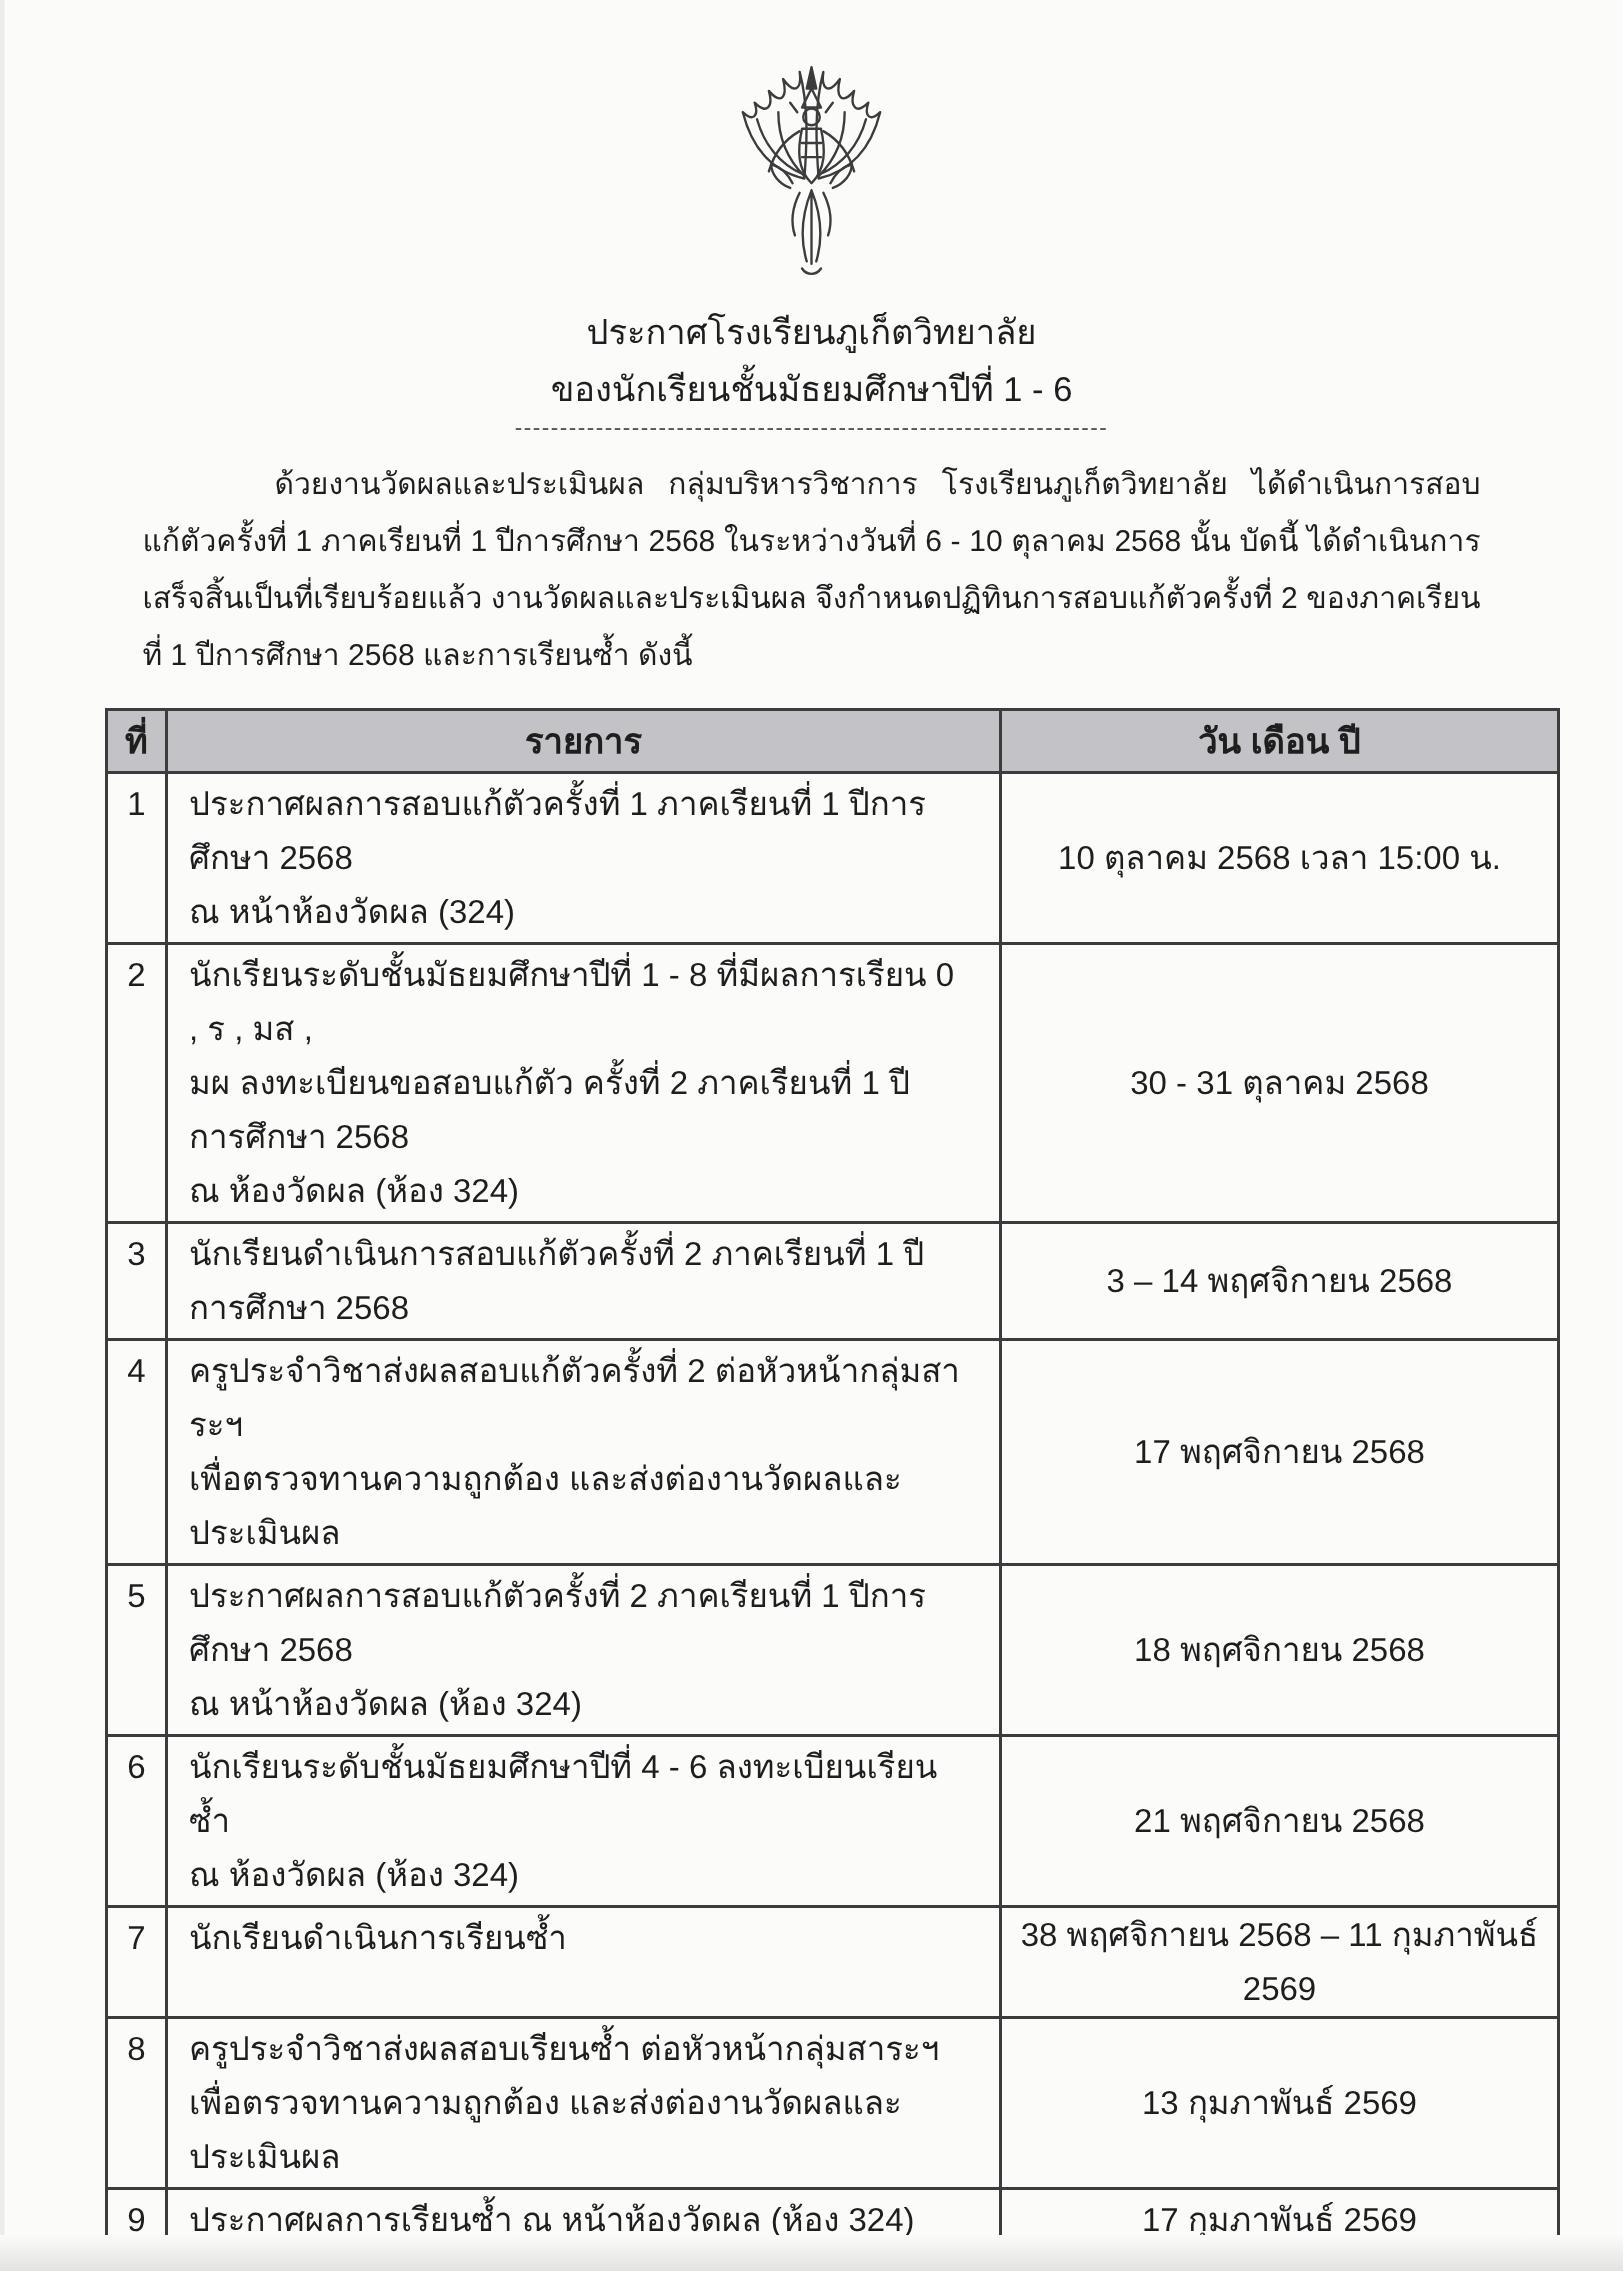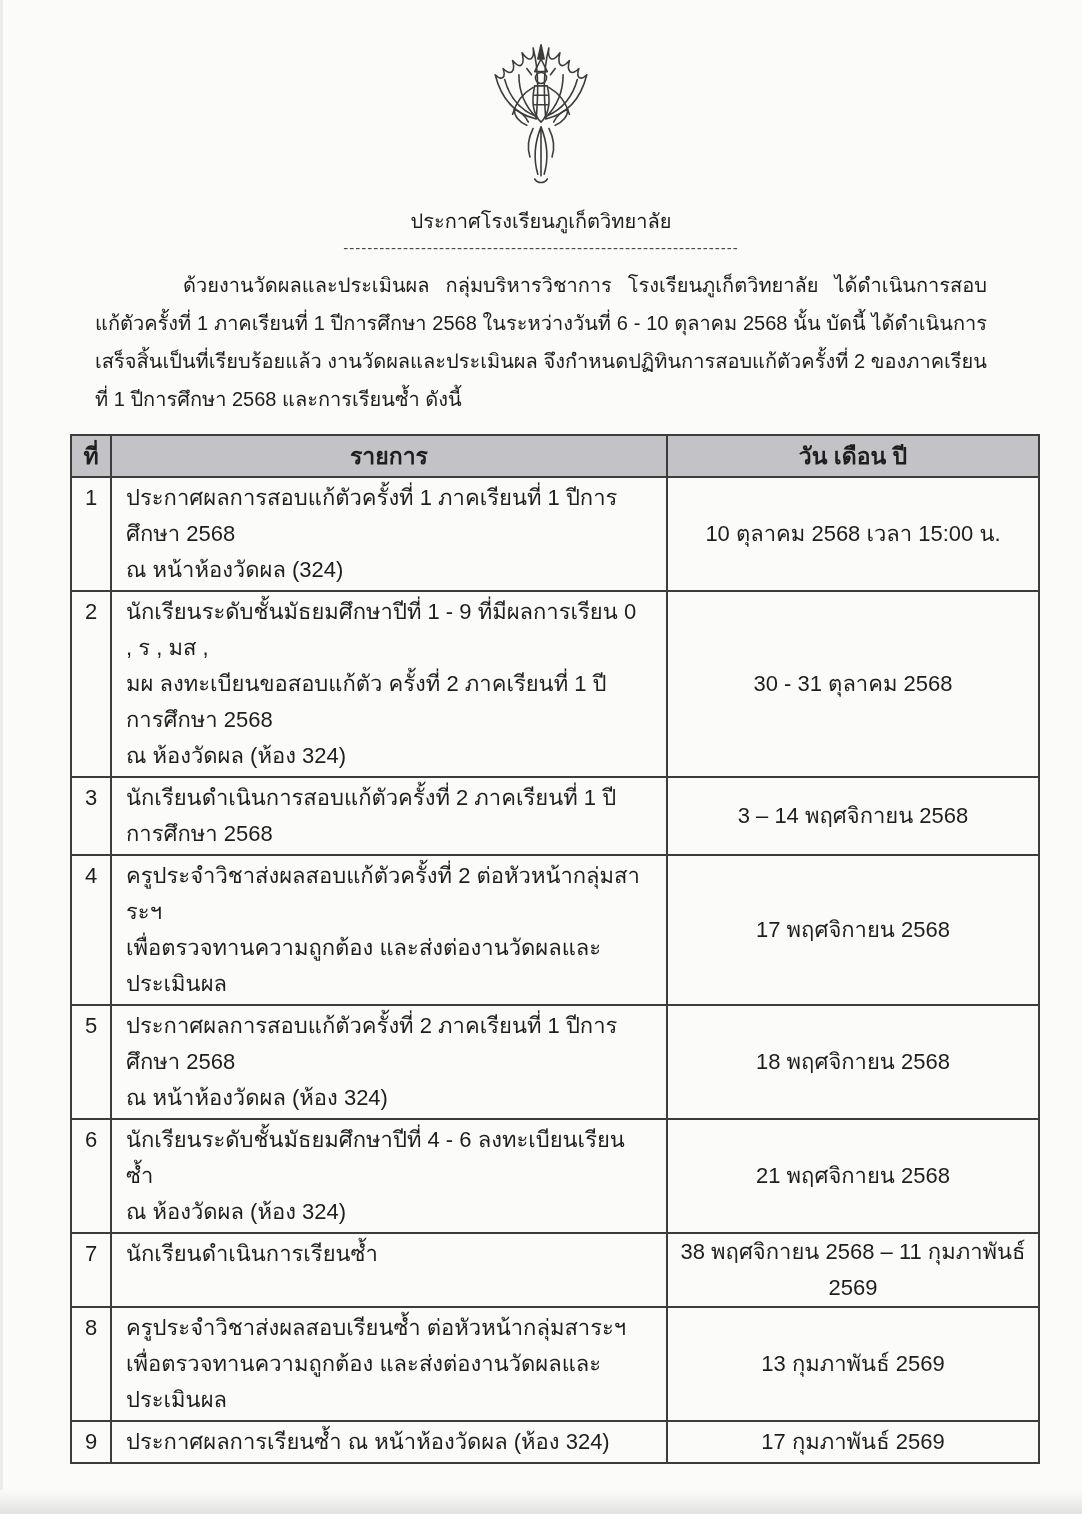--- a/index.html
+++ b/index.html
@@ -15,21 +15,21 @@
   }
   .page-left-edge {
     position:absolute; left:0; top:0; bottom:0; width:3px;
     background:#ececea;
   }
   .page-bottom-shade {
     position:absolute; left:0; right:0; bottom:0; height:24px;
     background:linear-gradient(#fbfbfa, #e2e2e0);
   }
   .emblem-wrap { text-align:center; padding-top:40px; height:198px; }
-  .title-block { text-align:center; font-size:20px; line-height:38px; margin-top:4px; }
+  .title-block { text-align:center; font-size:23px; line-height:38px; margin-top:4px; }
   .divider { text-align:center; font-size:15px; letter-spacing:1px; color:#4a4a4a; line-height:16px; }
   .body-par {
     margin:10px 95px 0 95px;
     font-size:20px; line-height:38px;
     text-align:justify; text-indent:88px;
   }
   table.schedule {
     border-collapse:collapse;
     margin:16px 0 0 70px;
     width:968px;
@@ -77,20 +77,21 @@
         <path d="M58 108 C48 104 42 96 42 88 C50 90 56 96 60 104 M94 108 C104 104 110 96 110 88 C102 90 96 96 92 104"></path>
         <path d="M66 112 C60 124 58 136 62 148 M86 112 C92 124 94 136 90 148"></path>
         <path d="M76 110 C68 130 66 150 72 170 M76 110 C76 132 76 152 76 172 M76 110 C84 130 86 150 80 170"></path>
         <path d="M68 176 C72 182 80 182 84 176"></path>
       </g>
     </svg>
   </div>
 
   <div class="title-block">
     <div>ประกาศโรงเรียนภูเก็ตวิทยาลัย</div>
+    <div>ของนักเรียนชั้นมัธยมศึกษาปีที่ 1 - 6</div>
   </div>
 
   <div class="divider">------------------------------------------------------------------</div>
 
   <p class="body-par">ด้วยงานวัดผลและประเมินผล กลุ่มบริหารวิชาการ โรงเรียนภูเก็ตวิทยาลัย ได้ดำเนินการสอบแก้ตัวครั้งที่ 1 ภาคเรียนที่ 1 ปีการศึกษา 2568 ในระหว่างวันที่ 6 - 10 ตุลาคม 2568 นั้น บัดนี้ ได้ดำเนินการเสร็จสิ้นเป็นที่เรียบร้อยแล้ว งานวัดผลและประเมินผล จึงกำหนดปฏิทินการสอบแก้ตัวครั้งที่ 2 ของภาคเรียนที่ 1 ปีการศึกษา 2568  และการเรียนซ้ำ ดังนี้</p>
 
   <table class="schedule">
     <colgroup>
         <col class="c-no">
         <col class="c-item">
@@ -108,21 +109,21 @@
         <td class="no-cell">1</td>
         <td class="item-cell">
           <div class="ln">ประกาศผลการสอบแก้ตัวครั้งที่ 1 ภาคเรียนที่ 1 ปีการศึกษา 2568</div>
           <div class="ln">ณ หน้าห้องวัดผล (324)</div>
         </td>
         <td class="date-cell">10 ตุลาคม 2568 เวลา 15:00 น.</td>
       </tr>
       <tr>
         <td class="no-cell">2</td>
         <td class="item-cell">
-          <div class="ln">นักเรียนระดับชั้นมัธยมศึกษาปีที่ 1 - 9  ที่มีผลการเรียน  0 , ร , มส ,</div>
+          <div class="ln">นักเรียนระดับชั้นมัธยมศึกษาปีที่ 1 - 8  ที่มีผลการเรียน  0 , ร , มส ,</div>
           <div class="ln">มผ ลงทะเบียนขอสอบแก้ตัว ครั้งที่ 2 ภาคเรียนที่ 1 ปีการศึกษา 2568</div>
           <div class="ln">ณ ห้องวัดผล (ห้อง 324)</div>
         </td>
         <td class="date-cell">30 - 31 ตุลาคม 2568</td>
       </tr>
       <tr>
         <td class="no-cell">3</td>
         <td class="item-cell">
           <div class="ln">นักเรียนดำเนินการสอบแก้ตัวครั้งที่ 2 ภาคเรียนที่ 1 ปีการศึกษา 2568</div>
         </td>

